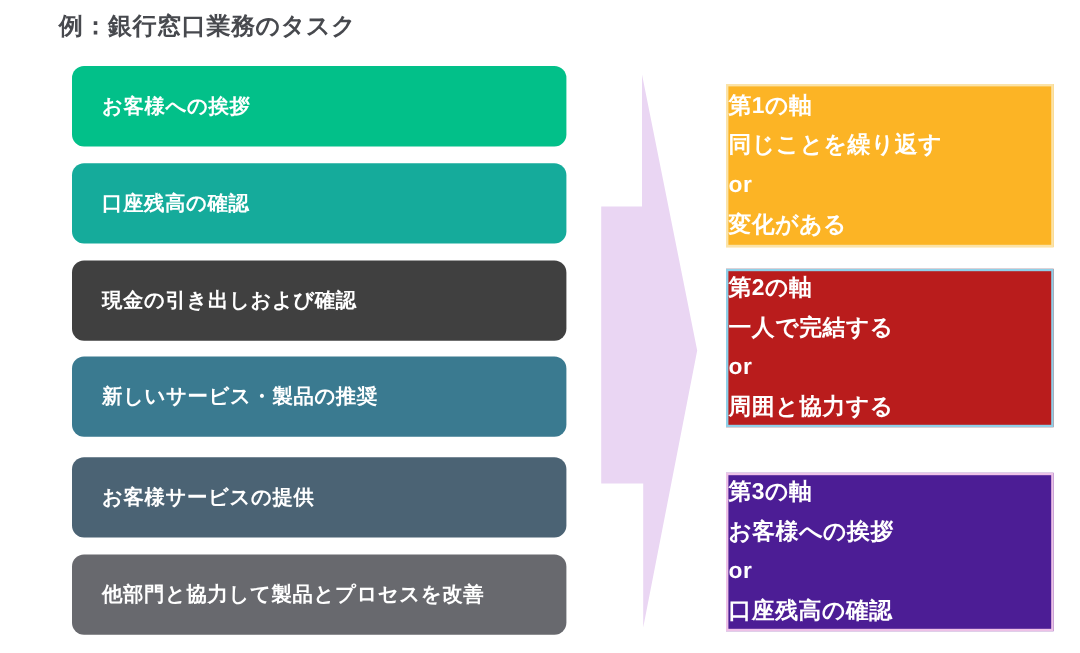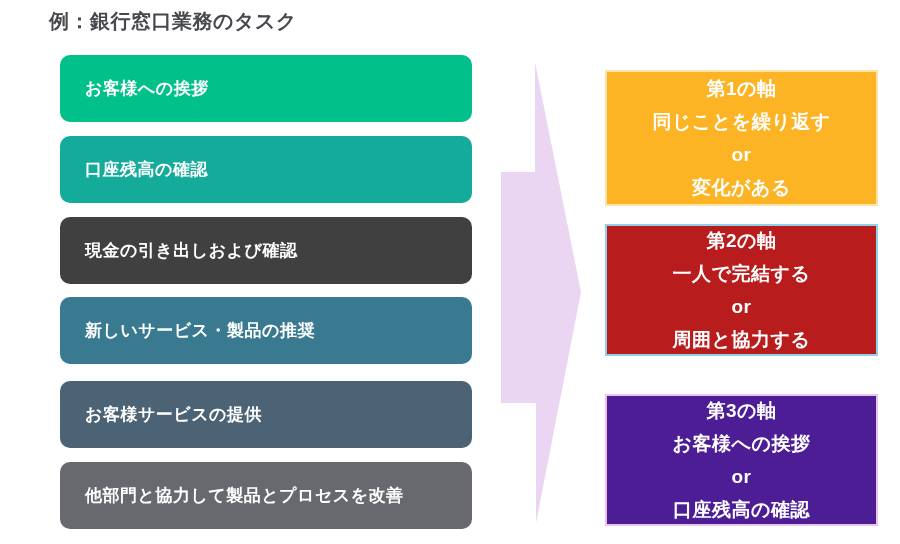--- a/index.html
+++ b/index.html
@@ -52,21 +52,21 @@
   }
   .axis-box {
     position: absolute;
     left: 566px;
     width: 273px;
     box-sizing: border-box;
     border: 2px solid transparent;
     display: flex;
     flex-direction: column;
     justify-content: center;
-    align-items: center;
+    align-items: flex-start;
   }
   .axis-line {
     color: #ffffff;
     font-size: 19px;
     font-weight: bold;
     line-height: 33px;
     letter-spacing: 0.5px;
     text-align: center;
     white-space: nowrap;
   }

